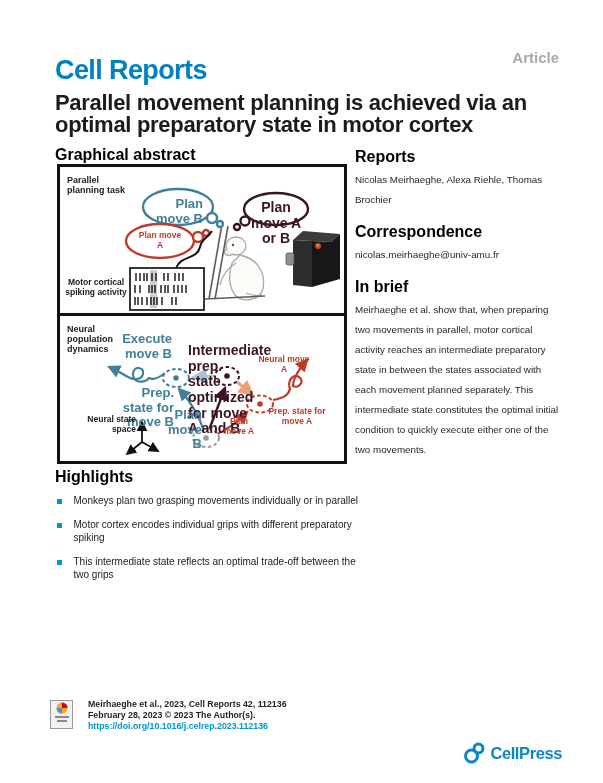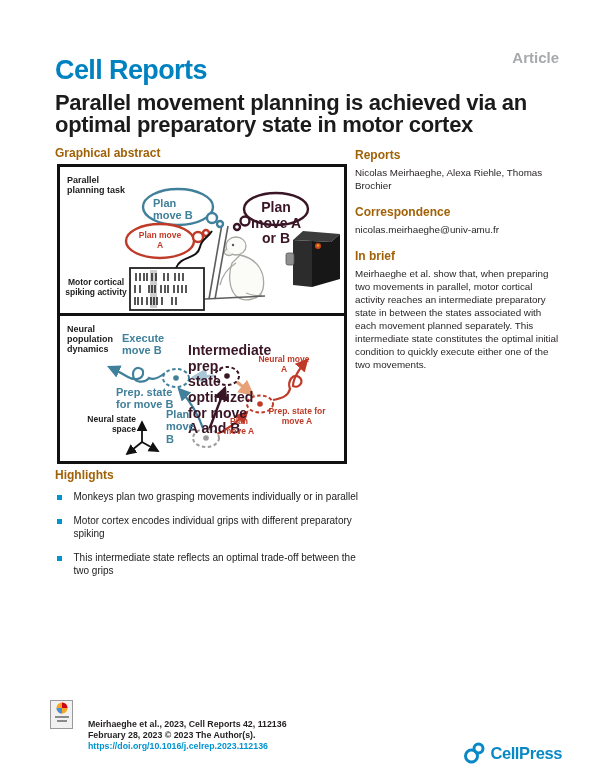--- a/index.html
+++ b/index.html
@@ -3,44 +3,44 @@
 <meta charset="utf-8">
 <style>
   html,body{margin:0;padding:0;background:#fff;}
   #page{position:relative;width:603px;height:783px;background:#fff;outline:1px solid #e8e8e8;
         font-family:"Liberation Sans","DejaVu Sans",sans-serif;overflow:hidden;}
   #journal-logo{position:absolute;left:55px;top:55px;font-size:27px;font-weight:bold;
         color:#0082c0;letter-spacing:-0.6px;}
   #article-type{position:absolute;right:44px;top:49px;font-size:15px;font-weight:bold;color:#a7a9ac;}
   #paper-title{position:absolute;left:55px;top:92px;width:500px;font-size:22px;line-height:21.5px;
         font-weight:bold;color:#1b1b1b;letter-spacing:-0.3px;}
-  .sec-heading{font-size:12px;font-weight:bold;color:#a16207;}
+  .sec-heading{font-size:16px;font-weight:bold;color:#000000;}
   #ga-heading{position:absolute;left:55px;top:146px;}
   
   #figure-box{position:absolute;left:57px;top:164px;width:284px;height:294px;border:3px solid #111;background:#fff;}
   .fig-label{position:absolute;font-weight:bold;line-height:1.12;}
   .lbl-black{color:#1b1b1b;font-size:9px;}
-  .lbl-blue{color:#41809b;font-size:11px;text-align:left;}
+  .lbl-blue{color:#41809b;font-size:13px;text-align:right;}
   .lbl-red{color:#c03a28;font-size:8.5px;text-align:center;}
   .lbl-dark{color:#3a1525;font-size:14px;text-align:center;}
   
   #right-col{position:absolute;left:355px;top:148px;width:208px;}
   #right-col .sec-heading{margin:0 0 4px 0;}
-  .body-text{font-size:9.8px;line-height:13px;color:#231f20;margin:0 0 13px 0;}
+  .body-text{font-size:9.8px;line-height:20px;color:#231f20;margin:0 0 13px 0;}
   
   #highlights{position:absolute;left:55px;top:468px;width:305px;}
   #highlights .sec-heading{margin-bottom:9px;}
   .hl-item{display:flex;margin-bottom:11.5px;}
   .hl-bullet{flex:0 0 auto;width:4.5px;height:4.5px;background:#0094d1;margin:4px 12px 0 2px;}
   .hl-text{font-size:10px;line-height:12.8px;color:#1b1b1b;}
   
   #footer{position:absolute;left:50px;top:698px;width:515px;height:50px;}
   #crossmark{position:absolute;left:0;top:2px;width:21px;height:27px;border:1px solid #9a9a9a;
         background:#f1f1f1;display:flex;flex-direction:column;align-items:center;}
-  #citation{position:absolute;left:38px;top:1px;font-size:8.8px;line-height:11px;color:#231f20;font-weight:bold;margin-top:20px;}
+  #citation{position:absolute;left:38px;top:1px;font-size:8.8px;line-height:11px;color:#231f20;font-weight:bold;}
   #doi-link{color:#0094d1;text-decoration:none;font-weight:bold;}
   #publisher-logo{position:absolute;right:3px;top:12px;display:flex;align-items:center;margin-top:30px;}
   #publisher-name{font-size:16.5px;font-weight:bold;color:#0889c6;letter-spacing:-0.4px;margin-left:3px;}
 </style>
 </head>
 <body>
 
 <div id="page">
 
   <div id="journal-logo">Cell Reports</div>

